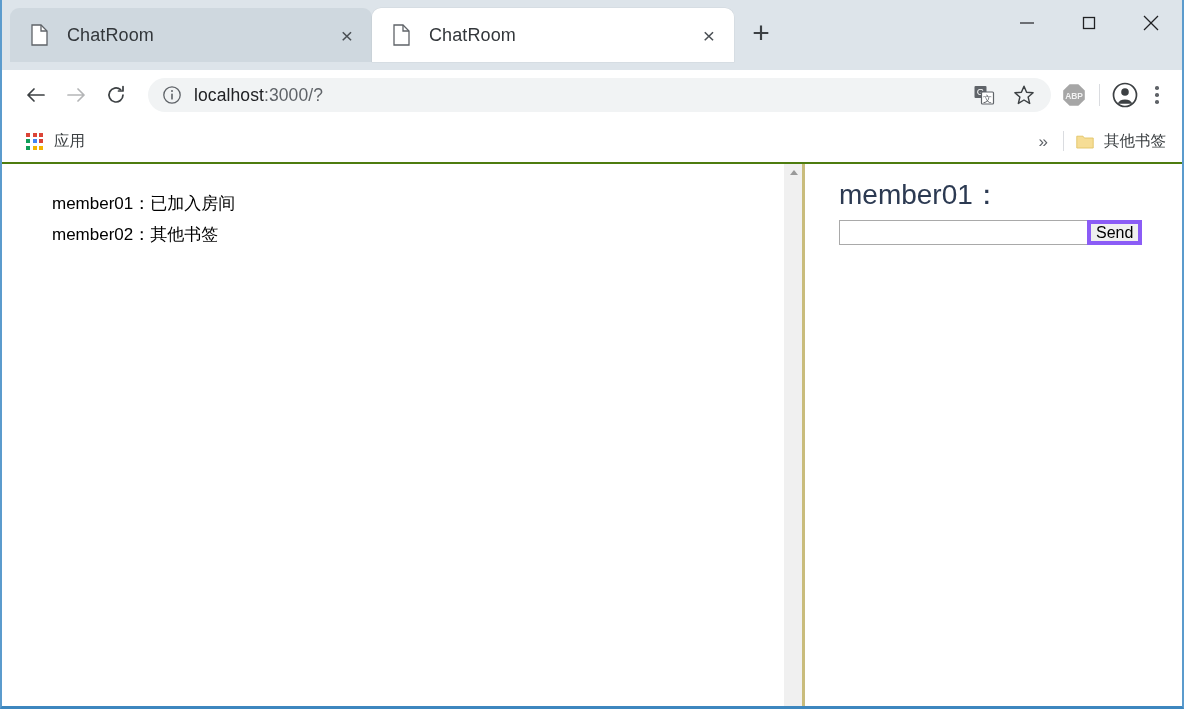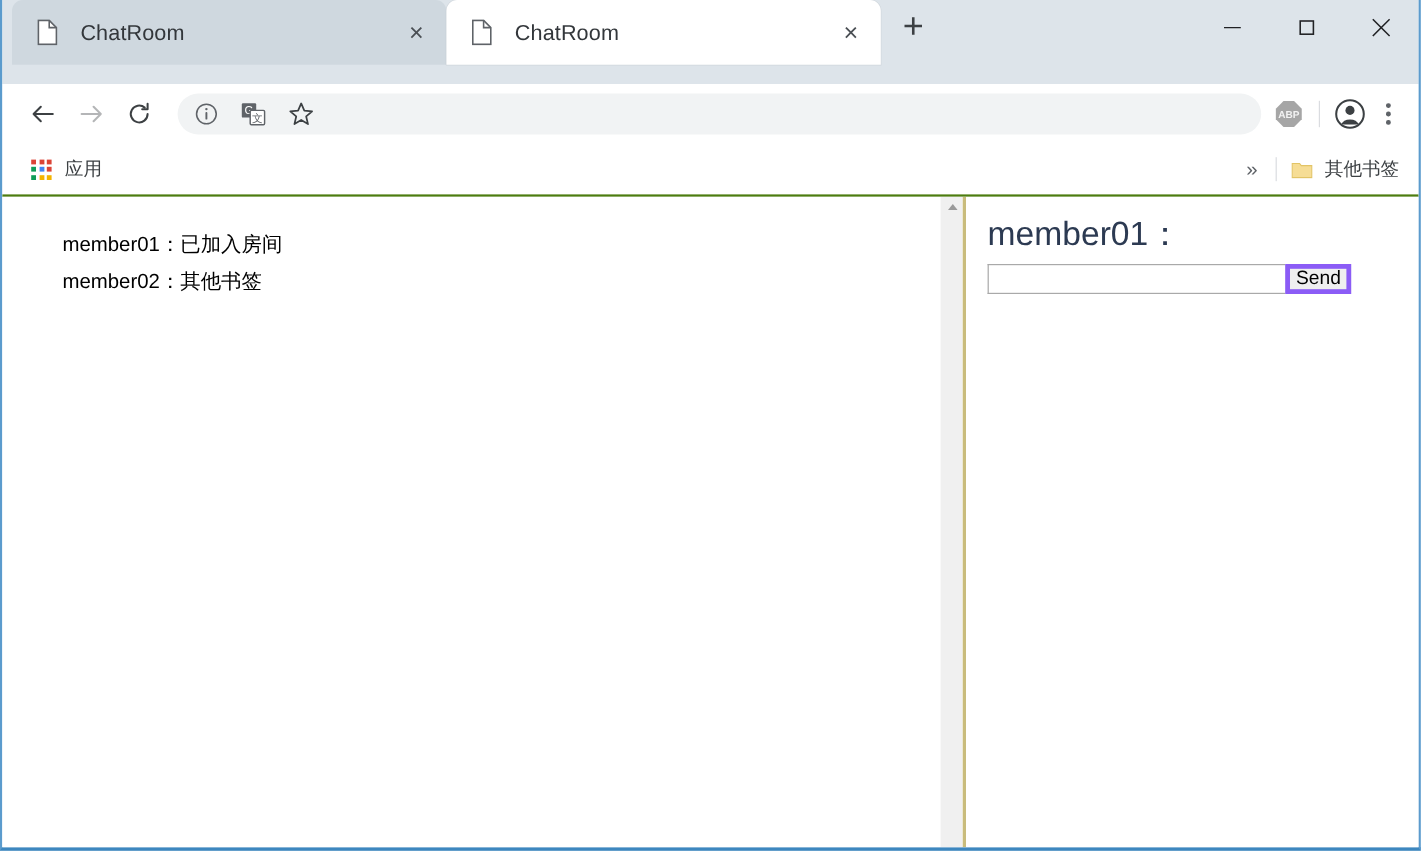--- a/index.html
+++ b/index.html
@@ -28,21 +28,21 @@
     display: flex;
     flex-direction: column;
   }
 
   
   .tabstrip {
     height: 70px;
     background: #dde4ea;
     position: relative;
     display: flex;
-    align-items: flex-start;
+    align-items: center;
     padding-left: 8px;
     box-sizing: border-box;
     flex: 0 0 auto;
   }
   .tab {
     position: relative;
     height: 54px;
     display: flex;
     align-items: center;
     box-sizing: border-box;
@@ -330,21 +330,21 @@
     width: 3px;
     flex: 0 0 auto;
     background: #c9bc7c;
     align-self: stretch;
   }
 
   .right-pane {
     flex: 1 1 auto;
     position: relative;
     background: #ffffff;
-    padding: 14px 0 0 18px;
+    padding: 14px 0 0 34px;
     box-sizing: border-box;
   }
   .room-title {
     font-size: 28px;
     line-height: 34px;
     color: #2c3a52;
     white-space: nowrap;
     margin: 0 0 8px 0;
     font-weight: 400;
     font-family: "Liberation Sans", sans-serif;
@@ -446,20 +446,23 @@
         <path d="M19 3.5 V8 H14.5" fill="none" stroke="#3c4043" stroke-width="1.7" stroke-linecap="round" stroke-linejoin="round"></path>
       </svg>
     </div>
 
     <div class="omnibox">
       <svg class="info-icon" viewBox="0 0 20 20">
         <circle cx="10" cy="10" r="8.2" fill="none" stroke="#5f6368" stroke-width="1.3"></circle>
         <circle cx="10" cy="5.9" r="1" fill="#5f6368"></circle>
         <rect x="9.2" y="8.4" width="1.6" height="6.2" rx="0.7" fill="#5f6368"></rect>
       </svg>
+      <div class="url">
+        <span class="host">localhost</span><span class="path">:3000/?</span>
+      </div>
       <div class="omni-right">
         <div class="icon-btn">
           <svg width="24" height="24" viewBox="0 0 24 24">
             <rect x="2.5" y="3" width="12" height="12" rx="1" fill="#5f6368"></rect>
             <text x="8.5" y="12.4" font-size="9.5" fill="#ffffff" text-anchor="middle" font-family="Liberation Sans, sans-serif">G</text>
             <rect x="9.5" y="9" width="12" height="12" rx="1" fill="#ffffff" stroke="#5f6368" stroke-width="1.2"></rect>
             <text x="15.5" y="18.6" font-size="9" fill="#5f6368" text-anchor="middle" font-family="Liberation Sans, sans-serif">文</text>
           </svg>
         </div>
         <div class="icon-btn">

